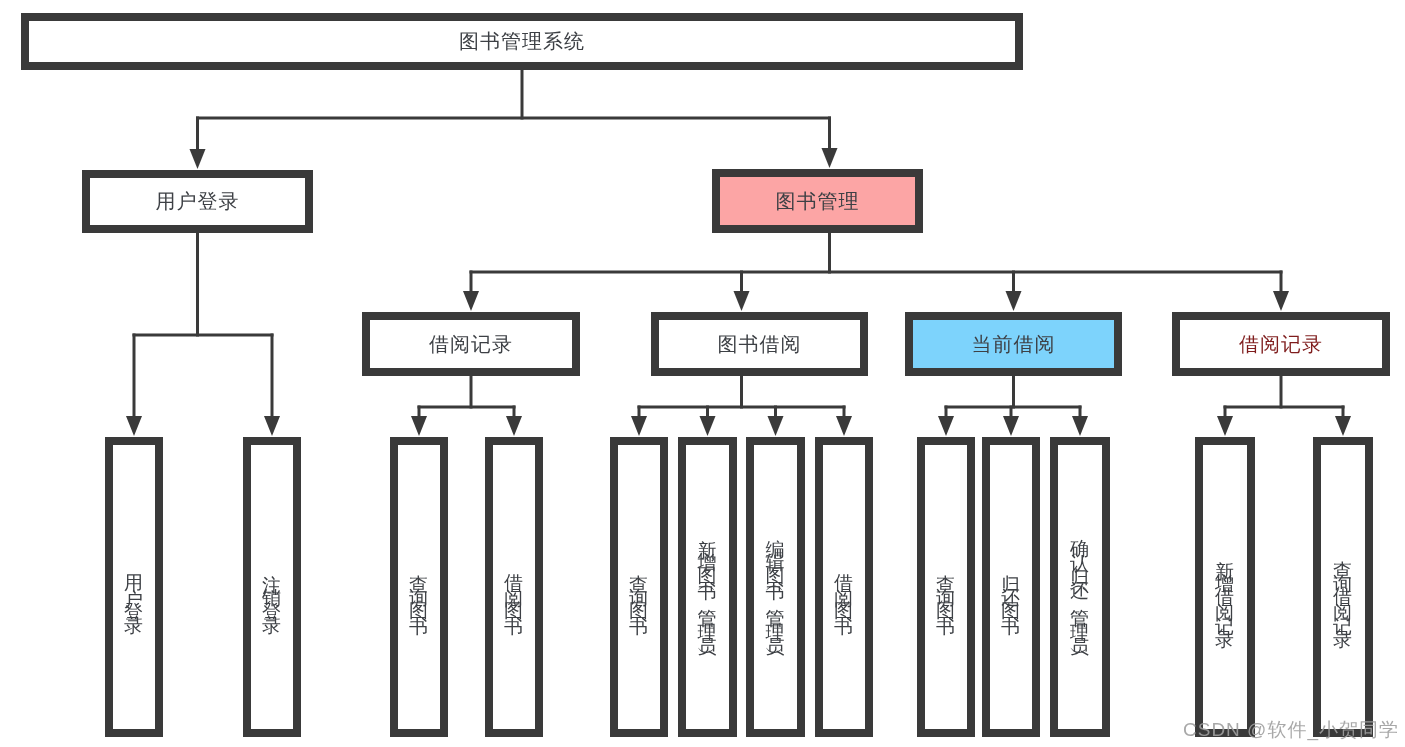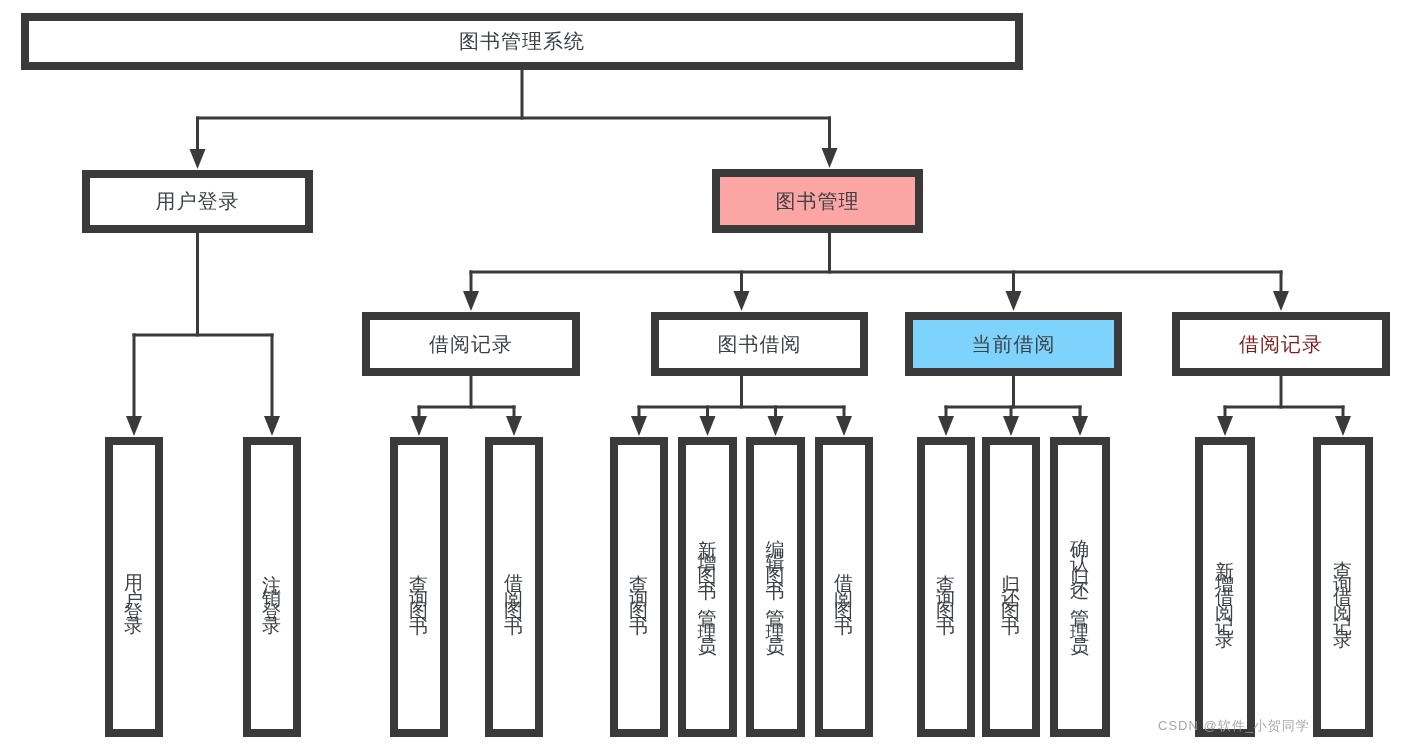--- a/index.html
+++ b/index.html
@@ -30,23 +30,23 @@
   .node.v { font-size: 19px; }
   .node.v .vtext {
     writing-mode: vertical-rl;
     text-orientation: mixed;
     letter-spacing: 14px;
     line-height: 1;
     white-space: nowrap;
   }
   .watermark {
     position: absolute;
-    left: 1158px;
+    left: 1183px;
     top: 717px;
-    font-size: 13px;
+    font-size: 19px;
     color: rgba(158, 158, 158, 0.9);
     letter-spacing: 1px;
     white-space: nowrap;
     z-index: 5;
   }
 </style>
 </head>
 <body>
 
 <div class="stage">

